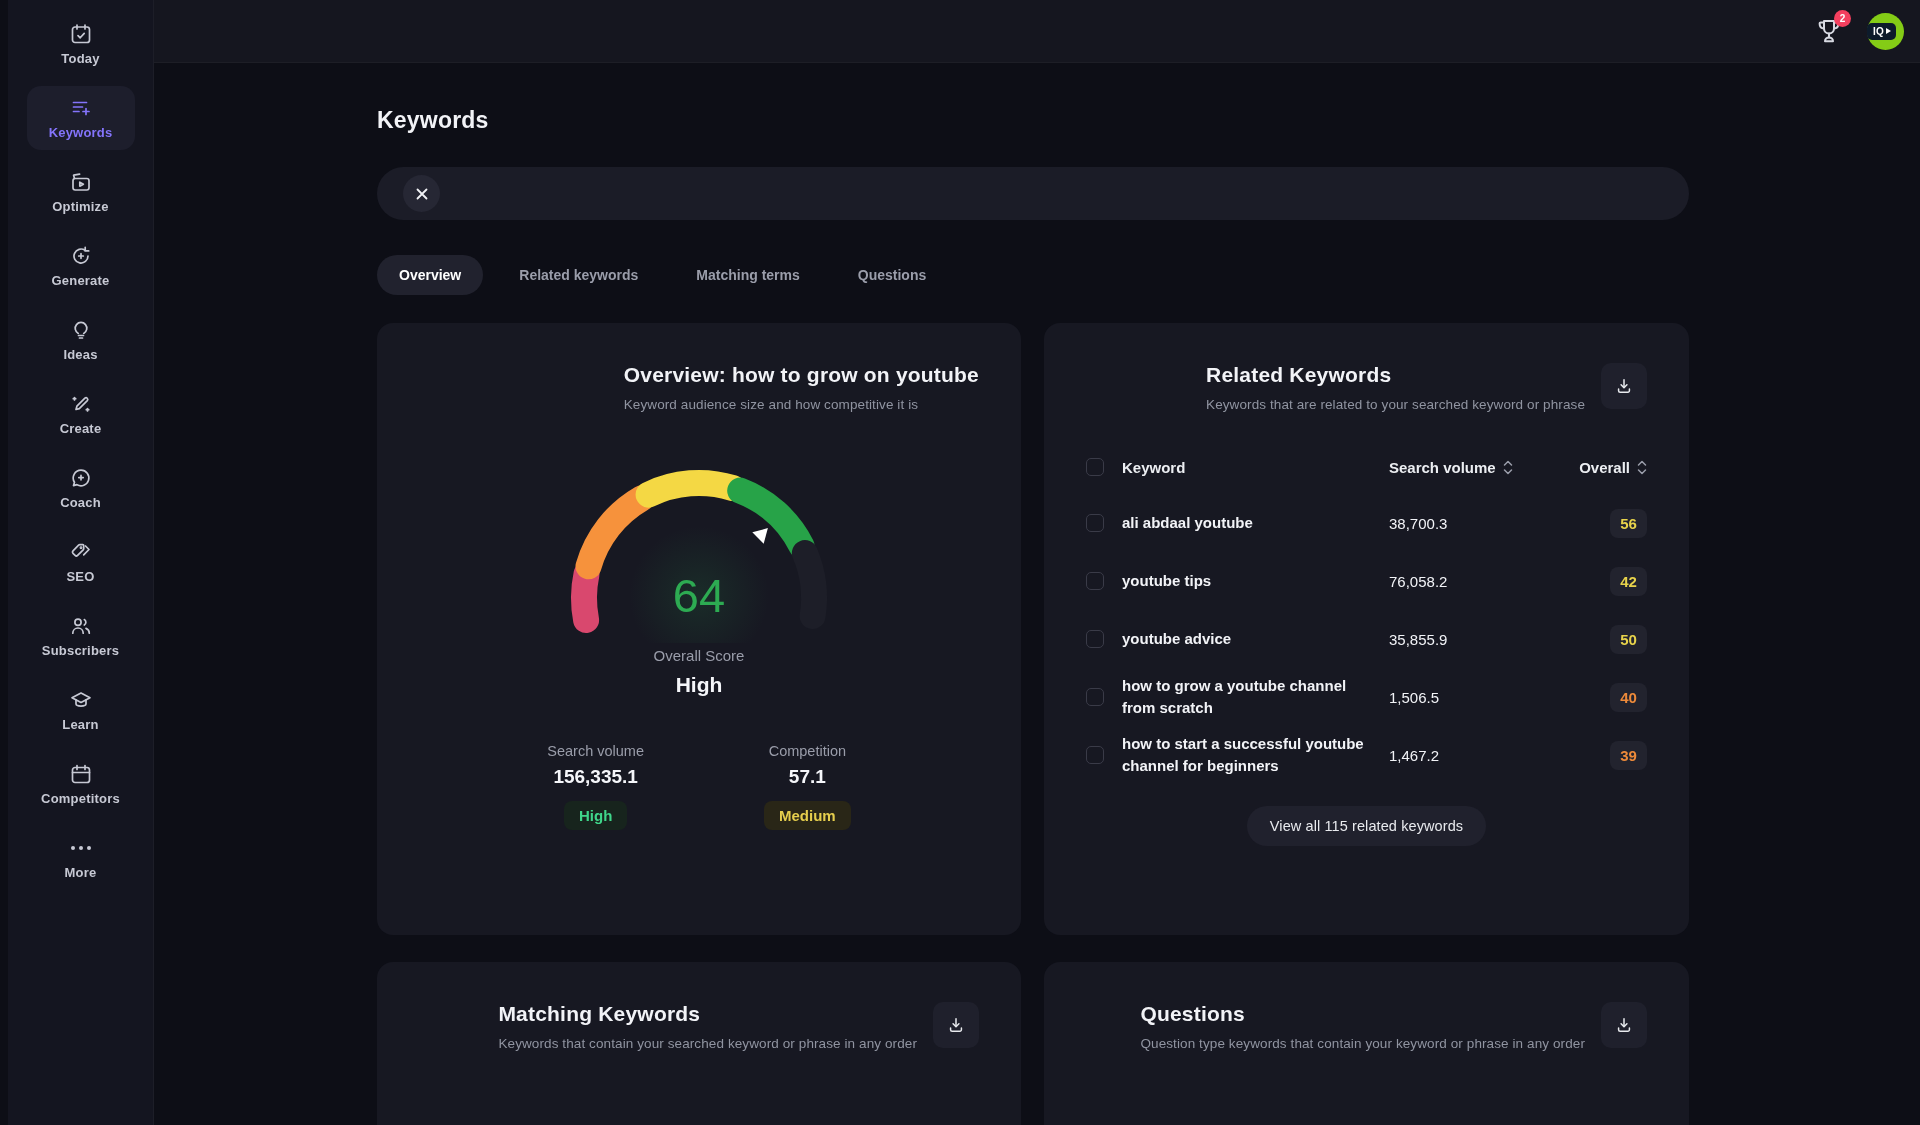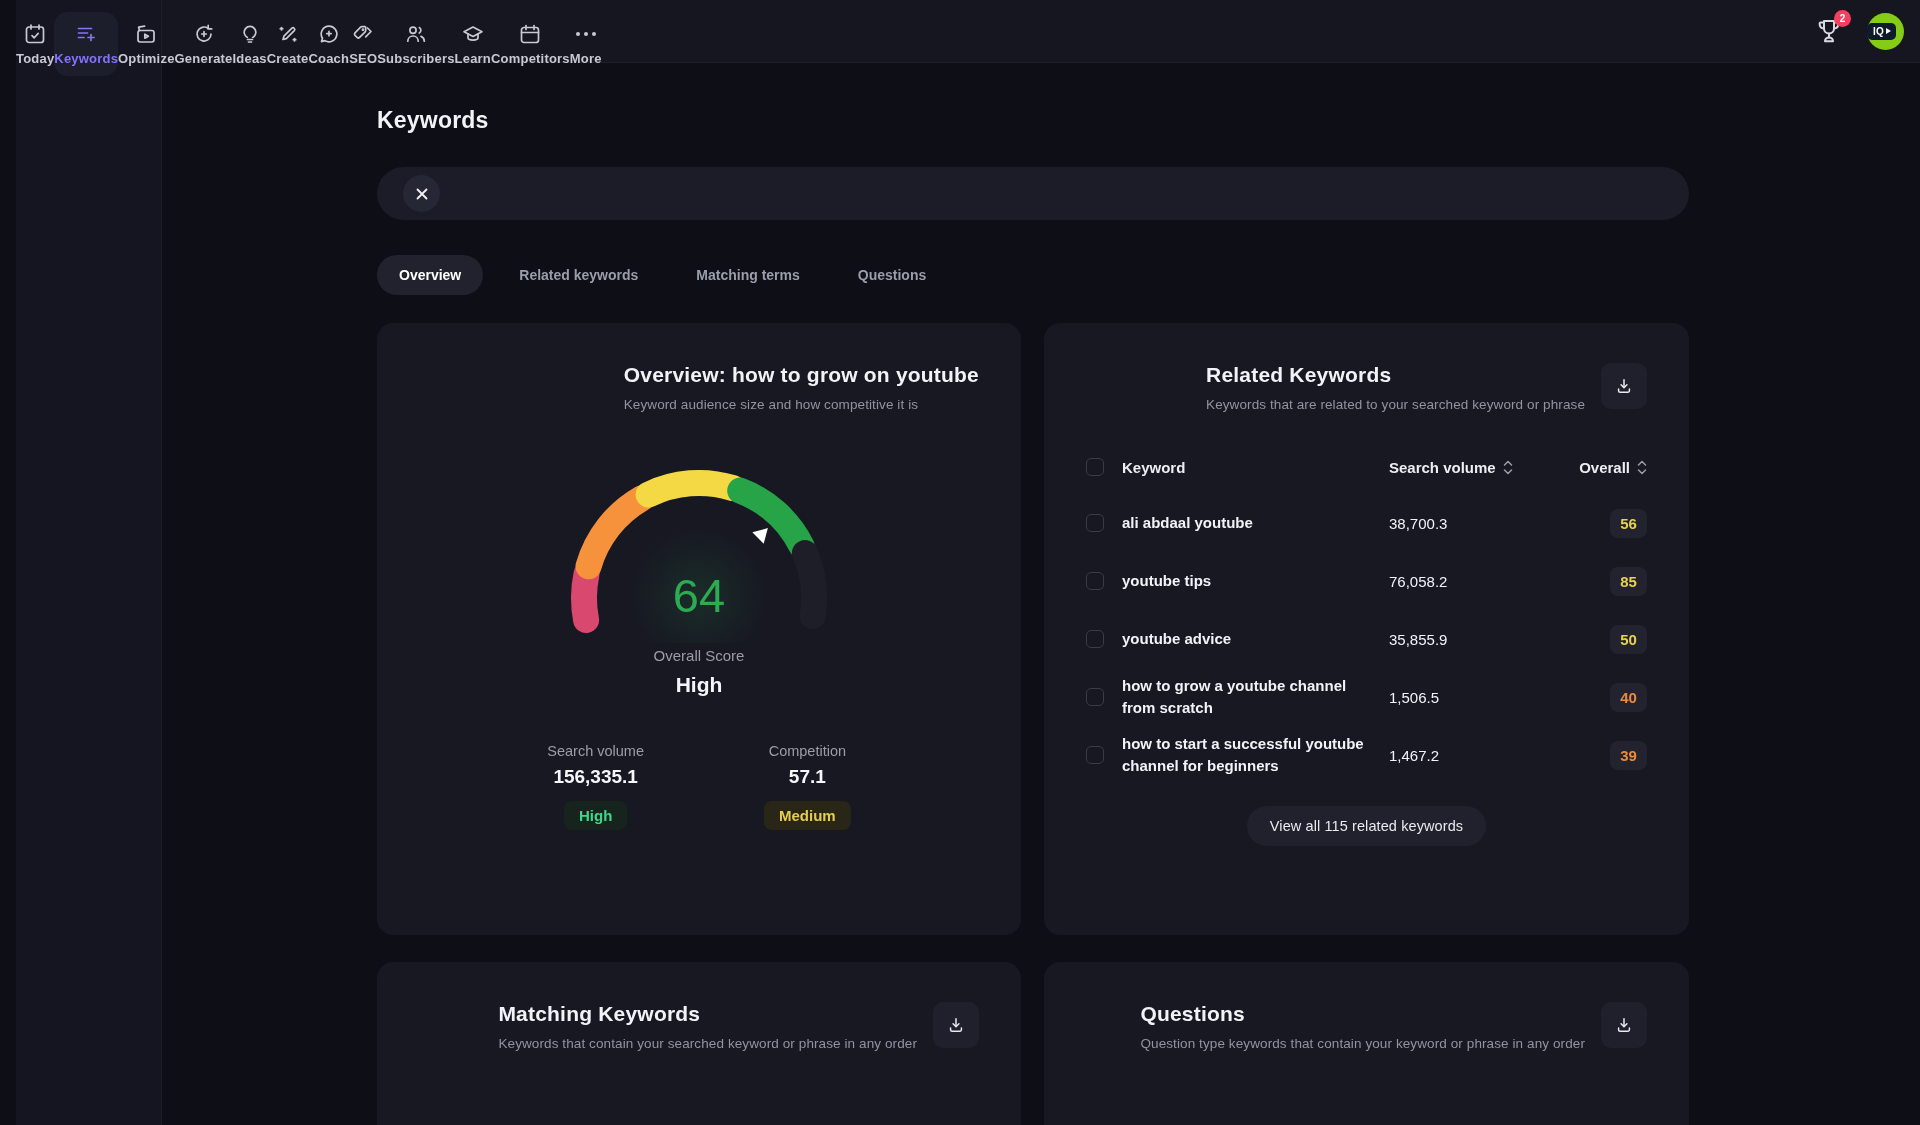--- a/index.html
+++ b/index.html
@@ -5,23 +5,23 @@
   * { margin:0; padding:0; box-sizing:border-box; }
   html,body { width:1920px; height:1125px; overflow:hidden; }
   body {
     background:#0d0e16;
     font-family:"Liberation Sans", sans-serif;
     color:#f2f3f7;
     position:relative;
   }
   
   .sidebar {
-    position:absolute; left:16px; top:0; width:146px; height:1125px;
+    position:absolute; left:8px; top:0; width:146px; height:1125px;
     background:#141520; border-right:1px solid rgba(255,255,255,0.04);
-    display:flex; flex-direction:row; 
+    display:flex; flex-direction:column; align-items:center;
     padding-top:12px; z-index:30;
   }
   .side-item {
     width:108px; height:64px; border-radius:14px;
     display:flex; flex-direction:column; align-items:center; justify-content:center;
     gap:5px; margin-bottom:10px; cursor:pointer;
   }
   .side-item .lbl { font-size:13px; font-weight:600; color:#c7c9d4; letter-spacing:.2px; }
   .side-item svg { stroke:#c7c9d4; }
   .side-item.active { background:#1d1e2c; }
@@ -397,21 +397,21 @@
           <div class="trow">
             <span class="cb"></span>
             <span class="kw">ali abdaal youtube</span>
             <span class="vol">38,700.3</span>
             <span class="ov-badge c-yellow">56</span>
           </div>
           <div class="trow">
             <span class="cb"></span>
             <span class="kw">youtube tips</span>
             <span class="vol">76,058.2</span>
-            <span class="ov-badge c-yellow">85</span>
+            <span class="ov-badge c-yellow">42</span>
           </div>
           <div class="trow">
             <span class="cb"></span>
             <span class="kw">youtube advice</span>
             <span class="vol">35,855.9</span>
             <span class="ov-badge c-yellow">50</span>
           </div>
           <div class="trow">
             <span class="cb"></span>
             <span class="kw">how to grow a youtube channel from scratch</span>

